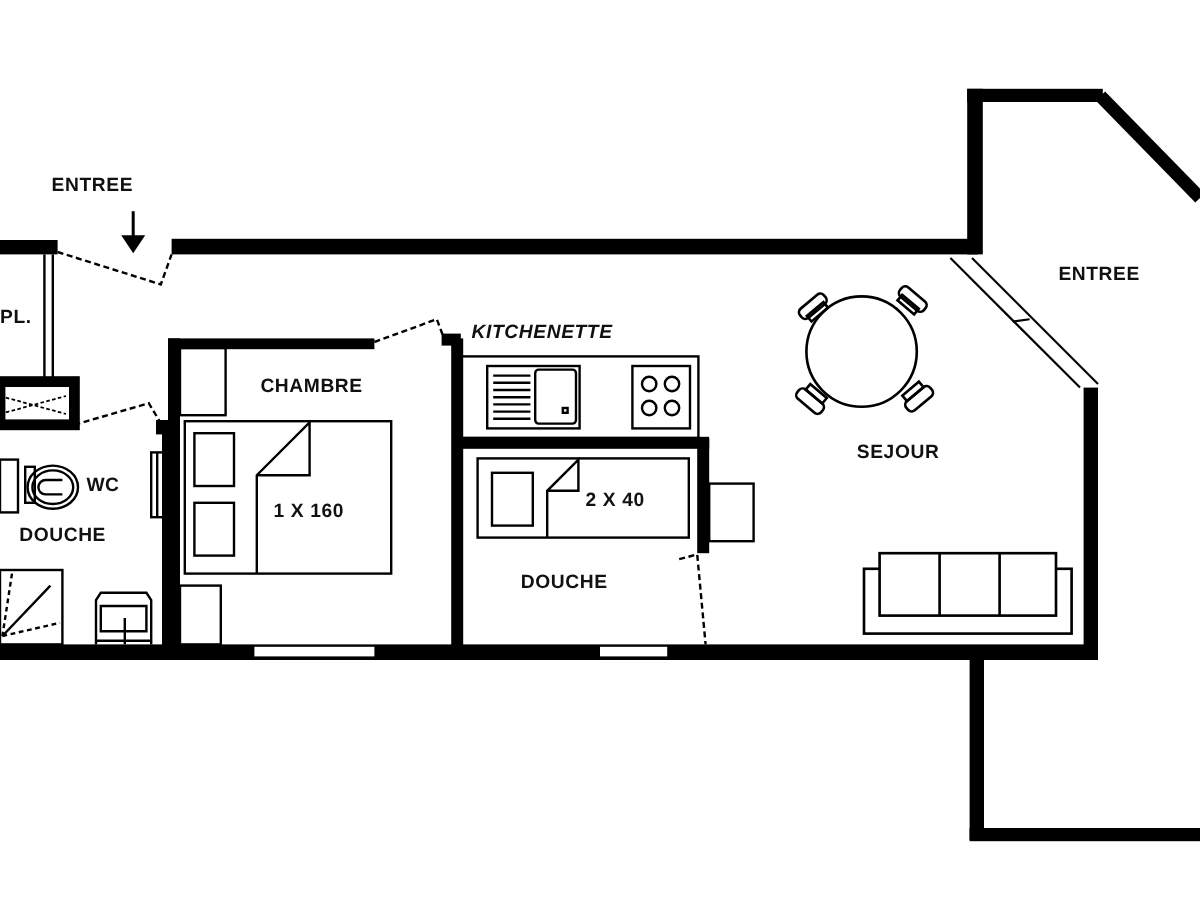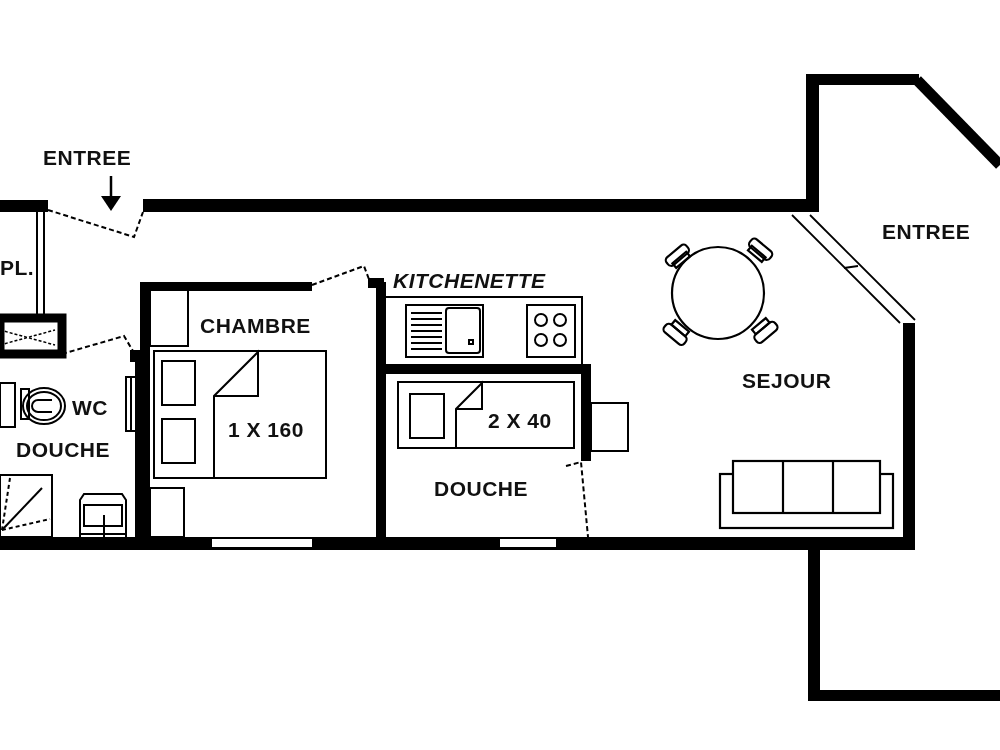--- a/index.html
+++ b/index.html
@@ -1,20 +1,20 @@
 <!DOCTYPE html>
 <html><head>
   <meta charset="utf-8">
   <style>
     html, body { margin:0; padding:0; background:#ffffff; }
     body { width:1000px; height:750px; overflow:hidden; position:relative;
            font-family: "Liberation Sans", sans-serif; }
     #plan { position:absolute; left:0; top:0; width:1000px; height:750px; }
     .lbl { position:absolute; font-family:"Liberation Sans", sans-serif; font-weight:bold;
-           color:#111111; font-size:21px; letter-spacing:0.5px; white-space:nowrap; line-height:1; }
+           color:#111111; font-size:16px; letter-spacing:0.5px; white-space:nowrap; line-height:1; }
   </style>
 </head>
 <body>
 
 <svg id="plan" viewBox="0 0 1000 750" xmlns="http://www.w3.org/2000/svg">
 
   <g fill="#000">
 
     <rect x="0" y="200" width="48" height="12"></rect>
 
@@ -174,19 +174,19 @@
       <line x1="783" y1="461" x2="783" y2="513"></line>
       <line x1="833" y1="461" x2="833" y2="513"></line>
     </g>
   </g>
 </svg>
 
 <div class="lbl" style="left:43px; top:147px;">ENTREE</div>
 <div class="lbl" style="left:0px; top:257px;text-align:right;">PL.</div>
 <div class="lbl" style="left:72px; top:397px;">WC</div>
 <div class="lbl" style="left:16px; top:439px;">DOUCHE</div>
-<div class="lbl" style="left:200px; top:315px;">CHAMBRE</div>
+<div class="lbl" style="left:217px; top:315px;">CHAMBRE</div>
 <div class="lbl" style="left:228px; top:419px;">1 X 160</div>
 <div class="lbl" style="left:393px; top:270px;font-style:italic;">KITCHENETTE</div>
 <div class="lbl" style="left:488px; top:410px;">2 X 40</div>
 <div class="lbl" style="left:434px; top:478px;">DOUCHE</div>
-<div class="lbl" style="left:714px; top:370px;margin-left:28px;">SEJOUR</div>
+<div class="lbl" style="left:714px; top:370px;">SEJOUR</div>
 <div class="lbl" style="left:882px; top:221px;">ENTREE</div>
 
 </body></html>

